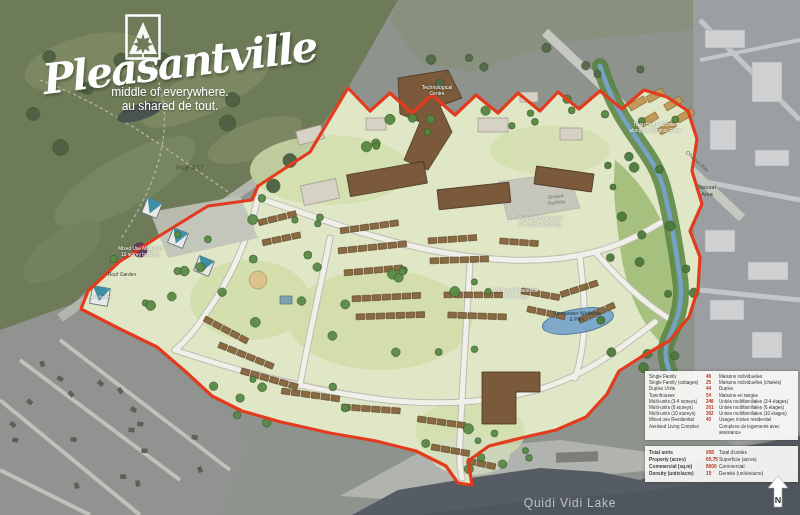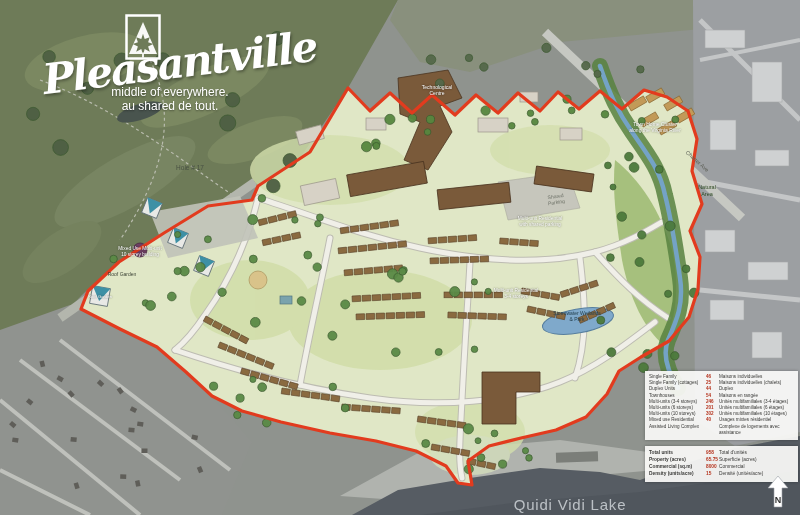--- a/index.html
+++ b/index.html
@@ -22,21 +22,21 @@
   .map-label{position:absolute;font-size:5px;line-height:1.25;color:#fff;
     text-align:center;white-space:nowrap;transform:translate(-50%,0);
     text-shadow:0 0 2px rgba(0,0,0,.7);}
   .map-label.dark{color:#3c4336;text-shadow:none;}
   .lbl-hole{font-size:6.5px;color:#474f42;text-shadow:none;}
   .lbl-charter{transform:translate(-50%,0) rotate(42deg);color:#5d6057;
     text-shadow:none;font-size:5.5px;}
   .lbl-natural{color:#2d4a23;text-shadow:none;font-size:5.5px;}
   .lbl-parking{color:#70746a;text-shadow:none;transform:translate(-50%,0) rotate(-8deg);}
   .lbl-storm{color:#24404f;text-shadow:none;}
-  .lbl-lake{font-size:15px;color:#bcc1c6;letter-spacing:.8px;text-shadow:none;}
+  .lbl-lake{font-size:12px;color:#bcc1c6;letter-spacing:.8px;text-shadow:none;}
 
   
   .legend{position:absolute;left:645px;top:371px;width:153px;}
   .legend-box{background:rgba(250,250,247,.93);padding:3px 4px 4px 4px;
     box-shadow:0 0 3px rgba(0,0,0,.3);}
   .legend-box + .legend-box{margin-top:6px;}
   .legend-row{display:flex;font-size:4.6px;line-height:1.35;color:#3a3a38;}
   .legend-row .en{width:57px;}
   .legend-row .count{width:13px;font-weight:bold;text-align:left;}
   .legend-row .fr{flex:1;}

